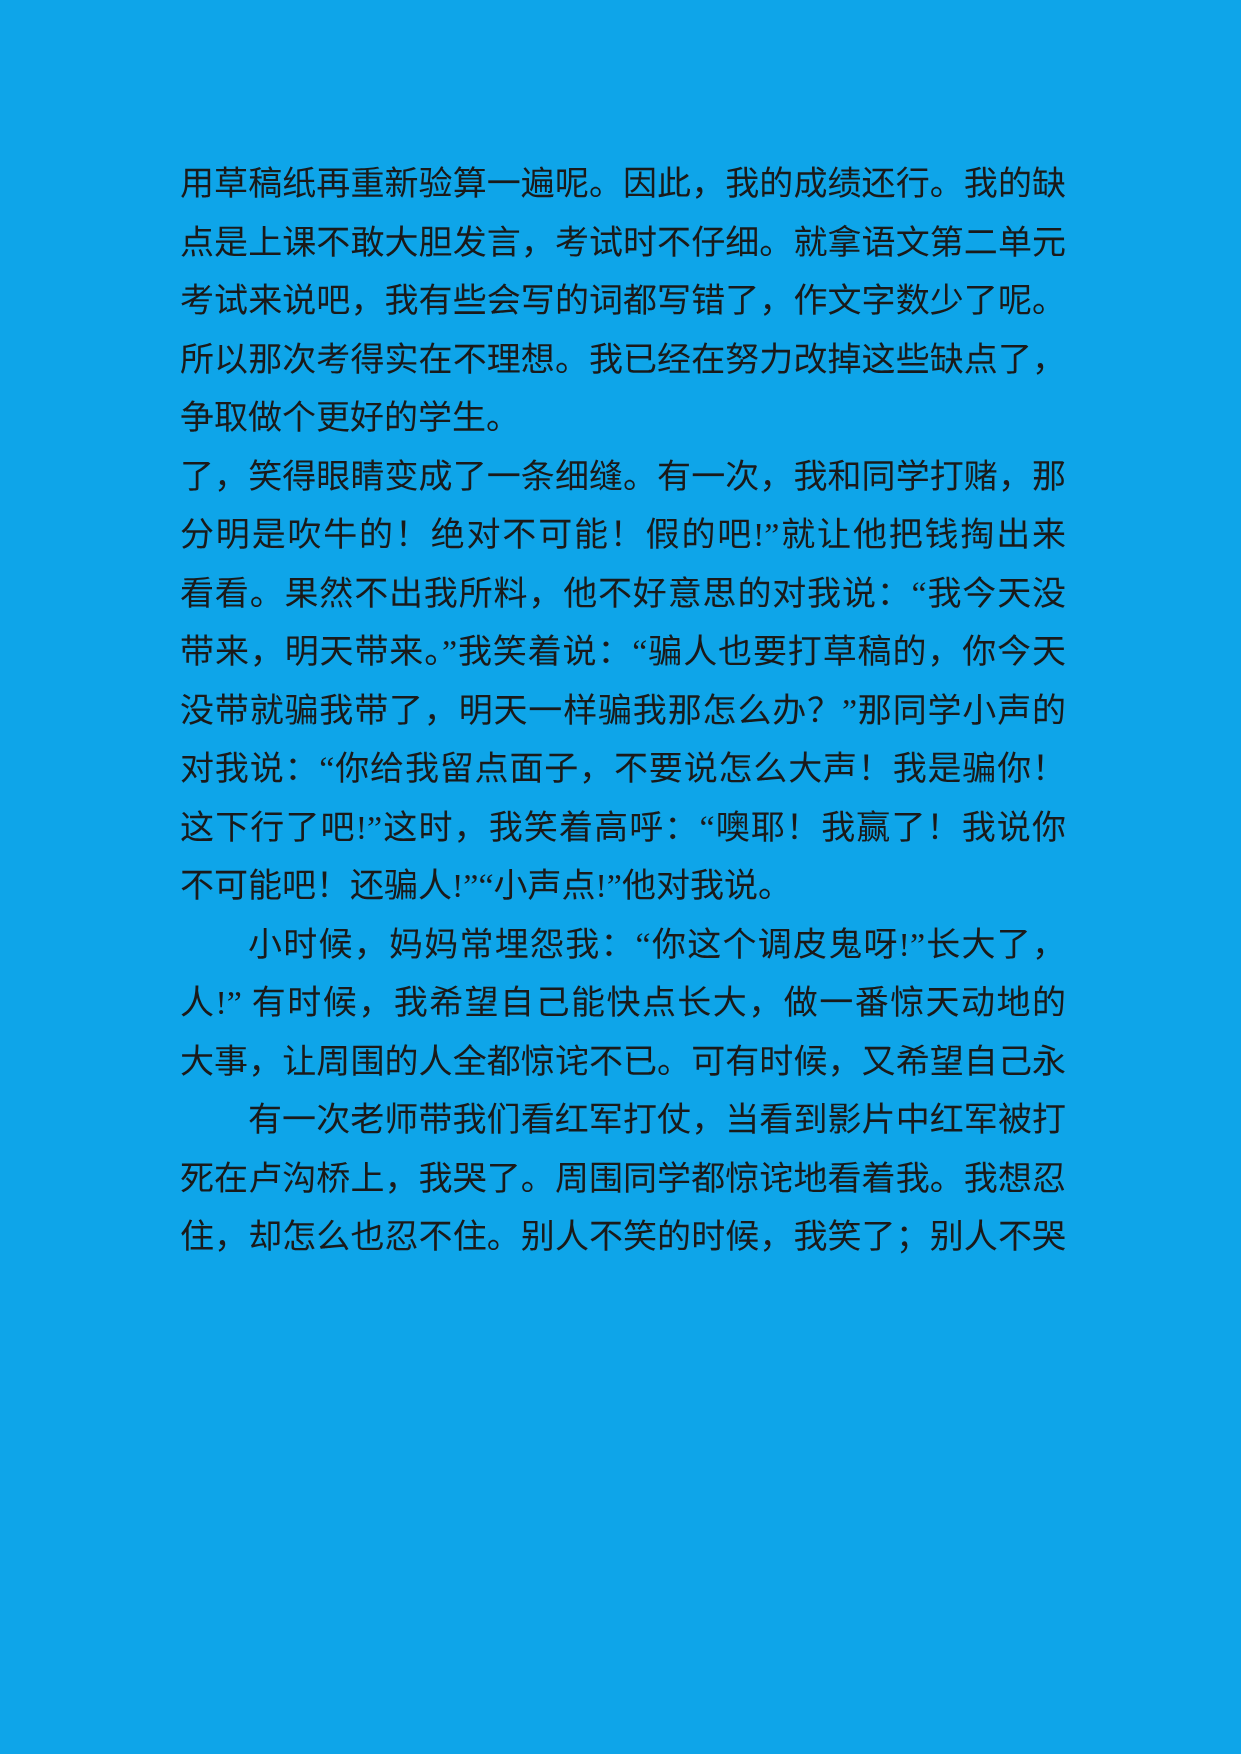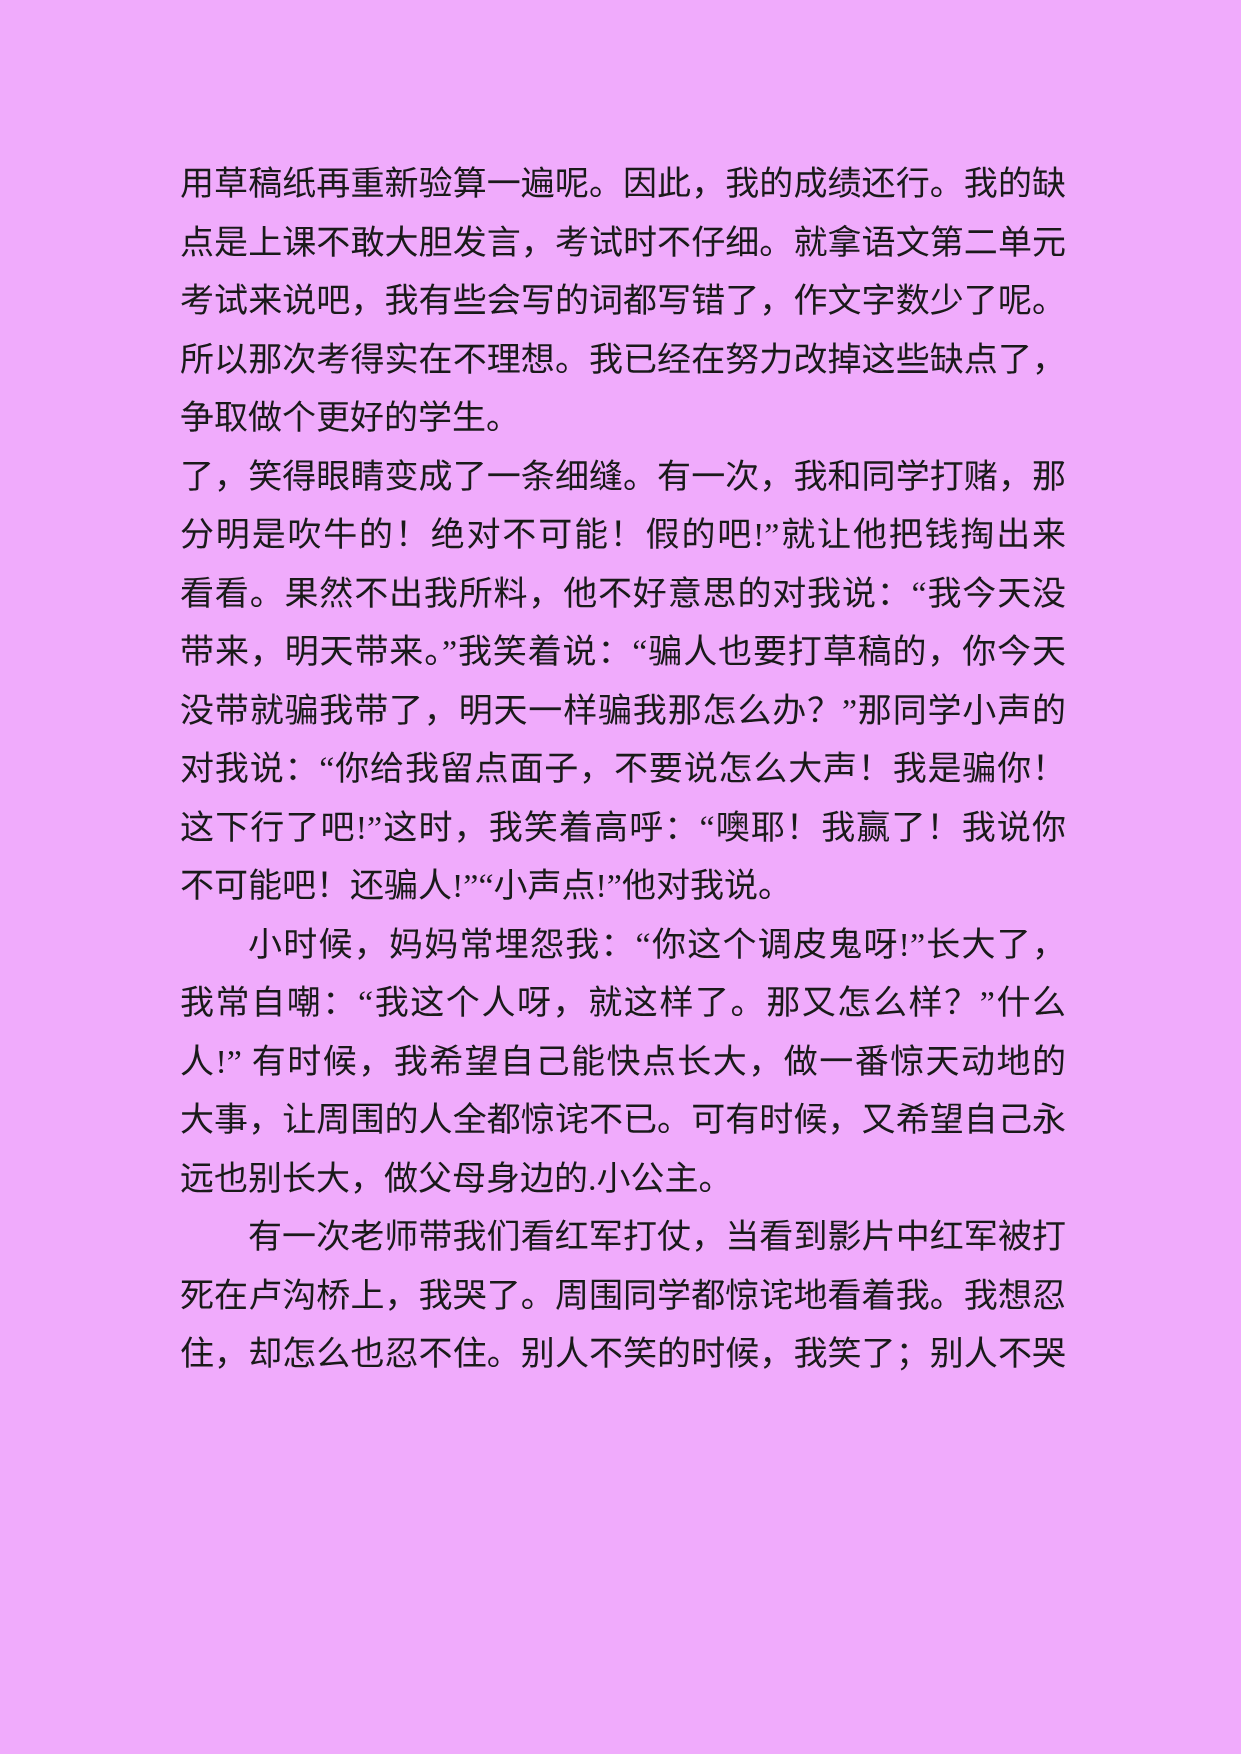--- a/index.html
+++ b/index.html
@@ -4,21 +4,21 @@
 <style>
   html, body {
     margin: 0;
     padding: 0;
     background: #ffffff;
   }
   .page {
     position: relative;
     width: 1241px;
     height: 1754px;
-    background: #f0abfc;
+    background: #0ea5e9;
     overflow: hidden;
   }
   .text-block {
     position: absolute;
     left: 180px;
     top: 155px;
     width: 886px;
   }
   .para {
     margin: 0;
@@ -60,24 +60,22 @@
         <div class="line">分明是吹牛的！绝对不可能！假的吧!”就让他把钱掏出来</div>
         <div class="line">看看。果然不出我所料，他不好意思的对我说：“我今天没</div>
         <div class="line">带来，明天带来。”我笑着说：“骗人也要打草稿的，你今天</div>
         <div class="line">没带就骗我带了，明天一样骗我那怎么办？”那同学小声的</div>
         <div class="line">对我说：“你给我留点面子，不要说怎么大声！我是骗你！</div>
         <div class="line">这下行了吧!”这时，我笑着高呼：“噢耶！我赢了！我说你</div>
         <div class="line para-end">不可能吧！还骗人!”“小声点!”他对我说。</div>
       </div>
       <div class="para">
         <div class="line indent">小时候，妈妈常埋怨我：“你这个调皮鬼呀!”长大了，</div>
-        <div class="line">我常自嘲：“我这个人呀，就这样了。那又怎么样？”什么</div>
         <div class="line">人!” 有时候，我希望自己能快点长大，做一番惊天动地的</div>
         <div class="line">大事，让周围的人全都惊诧不已。可有时候，又希望自己永</div>
-        <div class="line para-end">远也别长大，做父母身边的.小公主。</div>
       </div>
       <div class="para">
         <div class="line indent">有一次老师带我们看红军打仗，当看到影片中红军被打</div>
         <div class="line">死在卢沟桥上，我哭了。周围同学都惊诧地看着我。我想忍</div>
         <div class="line">住，却怎么也忍不住。别人不笑的时候，我笑了；别人不哭</div>
       </div>
     </div>
 </div>
 
 </body></html>

